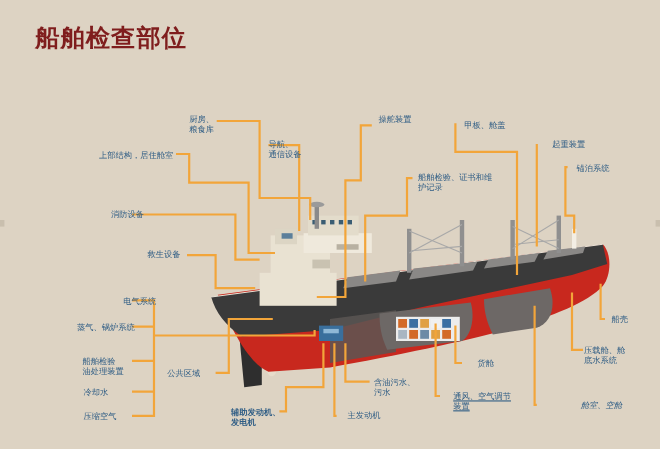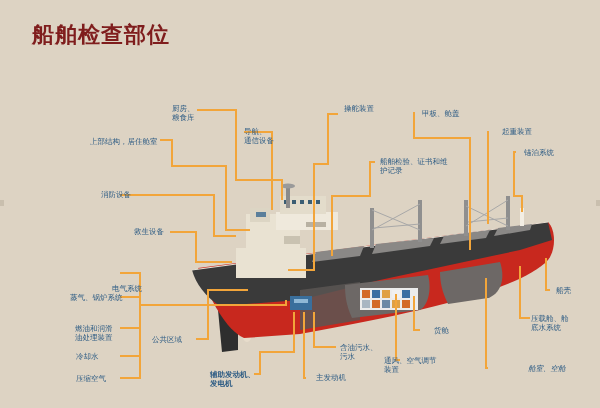--- a/index.html
+++ b/index.html
@@ -163,31 +163,31 @@
 <div class="label" style="left:244px;top:127px;">导航、
 通信设备</div>
 <div class="label" style="left:344px;top:104px;">操舵装置</div>
 <div class="label" style="left:422px;top:109px;">甲板、舱盖</div>
 <div class="label" style="left:502px;top:127px;">起重装置</div>
 <div class="label" style="left:524px;top:148px;">锚泊系统</div>
 <div class="label" style="left:380px;top:157px;">船舶检验、证书和维
 护记录</div>
 <div class="label" style="left:84px;top:190px;margin-left:17px;">消防设备</div>
 <div class="label" style="left:134px;top:227px;">救生设备</div>
-<div class="label" style="left:76px;top:284px;padding-left:36px;">电气系统</div>
+<div class="label" style="left:76px;top:269px;padding-left:36px;">电气系统</div>
 <div class="label" style="left:70px;top:293px;">蒸气、锅炉系统</div>
-<div class="label" style="left:75px;top:324px;">燃油和润滑
+<div class="label" style="left:75px;top:324px;">船舶检验
 油处理装置</div>
 <div class="label" style="left:76px;top:352px;">冷却水</div>
 <div class="label" style="left:76px;top:374px;">压缩空气</div>
 <div class="label" style="left:152px;top:335px;text-align:right;">公共区域</div>
 <div class="label" style="left:210px;top:370px;font-weight:bold;">辅助发动机、
 发电机</div>
 <div class="label" style="left:316px;top:373px;">主发动机</div>
 <div class="label" style="left:340px;top:343px;">含油污水、
 污水</div>
-<div class="label" style="left:384px;top:356px;">通风、空气调节
+<div class="label" style="left:412px;top:356px;text-decoration:underline;">通风、空气调节
 装置</div>
 <div class="label" style="left:434px;top:326px;">货舱</div>
 <div class="label" style="left:528px;top:364px;font-style:italic;">舱室、空舱</div>
 <div class="label" style="left:531px;top:314px;">压载舱、舱
 底水系统</div>
 <div class="label" style="left:556px;top:286px;">船壳</div>
 
 </body></html>

